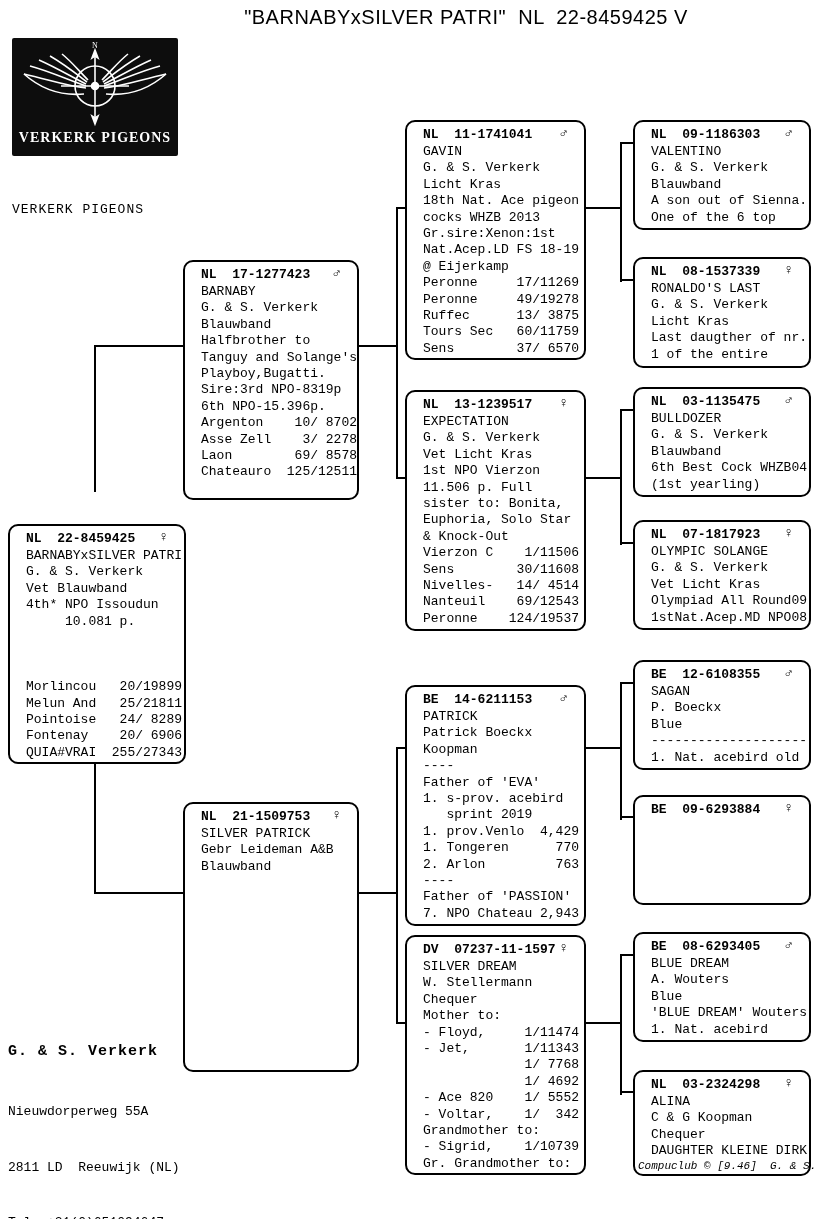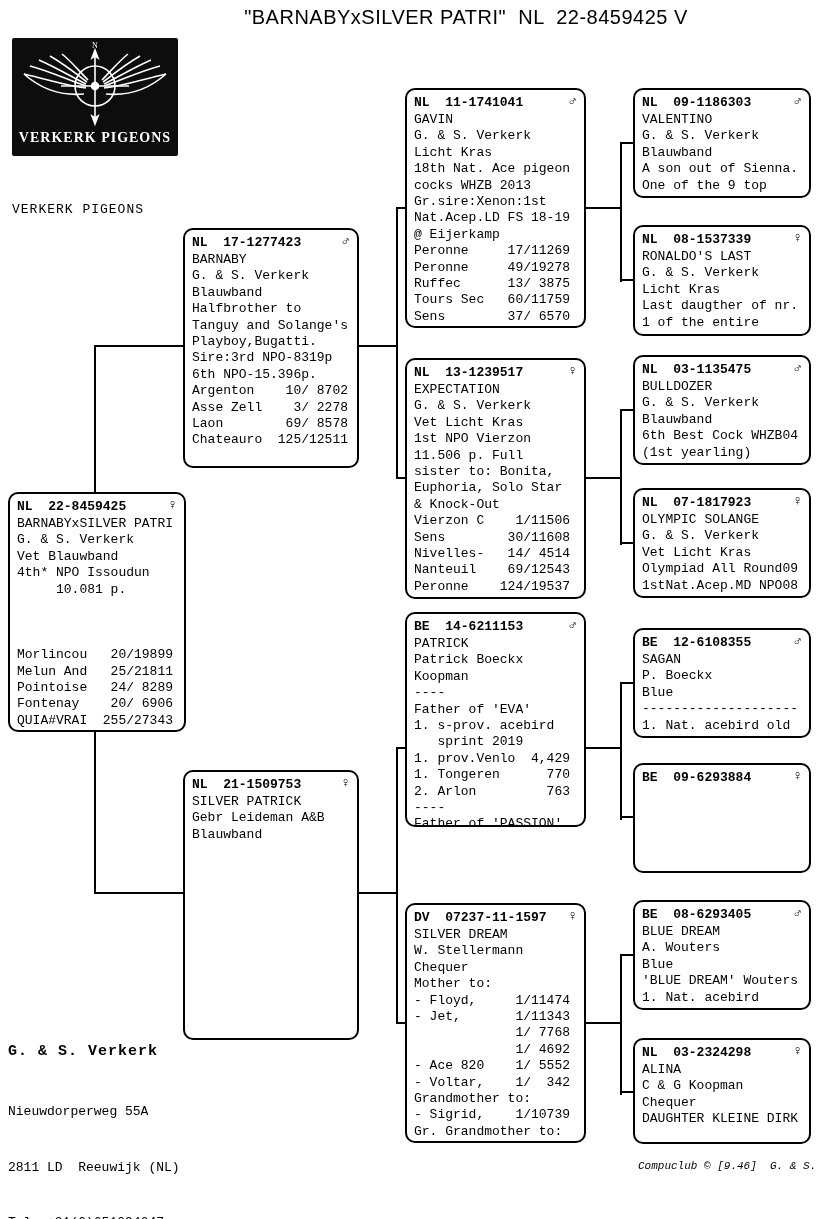--- a/index.html
+++ b/index.html
@@ -10,21 +10,21 @@
          font-family:"Liberation Sans","DejaVu Sans",sans-serif;font-size:20px;letter-spacing:0.5px;white-space:pre;}
 
   .logo{position:absolute;left:12px;top:38px;width:166px;height:118px;background:#0d0d0d;border-radius:2px;}
   .logo svg{display:block;}
   .logo-caption{position:absolute;left:0;bottom:10px;width:100%;text-align:center;color:#fff;
                 font-family:"Liberation Serif","DejaVu Serif",serif;font-weight:bold;font-size:14px;letter-spacing:1px;}
 
   .loft-label{position:absolute;left:12px;top:202px;font-size:13px;letter-spacing:1px;}
 
   .pbox{position:absolute;background:#fff;border:2px solid #000;border-radius:10px;
-        padding:3px 7px;box-sizing:border-box;overflow:hidden;}
+        padding:3px 16px;box-sizing:border-box;overflow:hidden;margin-top:32px;}
   .phead{display:flex;justify-content:space-between;align-items:flex-start;
          font-weight:bold;font-size:13px;line-height:19px;white-space:pre;}
   .phead .sex{font-weight:bold;font-size:14px;line-height:17px;}
   .pbody{font-size:13px;}
   .bline{white-space:pre;line-height:16.4px;height:16.4px;}
 
   .hline,.vline{position:absolute;background:#000;}
   .hline{height:2px;}
   .vline{width:2px;}
 
@@ -198,21 +198,21 @@
         <div class="bline">Euphoria, Solo Star</div>
         <div class="bline">&amp; Knock-Out</div>
         <div class="bline">Vierzon C    1/11506</div>
         <div class="bline">Sens        30/11608</div>
         <div class="bline">Nivelles-   14/ 4514</div>
         <div class="bline">Nanteuil    69/12543</div>
         <div class="bline">Peronne    124/19537</div>
       </div>
   </div>
 
-  <div class="pbox" style="left:405px;top:612px;width:181px;height:215px">
+  <div class="pbox" style="left:405px;top:653px;width:181px;height:241px">
     <div class="phead">
       <span>BE  14-6211153</span>
       <span class="sex">♂</span>
     </div>
     <div class="pbody">
         <div class="bline">PATRICK</div>
         <div class="bline">Patrick Boeckx</div>
         <div class="bline">Koopman</div>
         <div class="bline">----</div>
         <div class="bline">Father of 'EVA'</div>
@@ -252,21 +252,21 @@
   <div class="pbox" style="left:633px;top:88px;width:178px;height:110px">
     <div class="phead">
       <span>NL  09-1186303</span>
       <span class="sex">♂</span>
     </div>
     <div class="pbody">
         <div class="bline">VALENTINO</div>
         <div class="bline">G. &amp; S. Verkerk</div>
         <div class="bline">Blauwband</div>
         <div class="bline">A son out of Sienna.</div>
-        <div class="bline">One of the 9 top</div>
+        <div class="bline">One of the 6 top</div>
       </div>
   </div>
 
   <div class="pbox" style="left:633px;top:225px;width:178px;height:111px">
     <div class="phead">
       <span>NL  08-1537339</span>
       <span class="sex">♀</span>
     </div>
     <div class="pbody">
         <div class="bline">RONALDO'S LAST</div>

